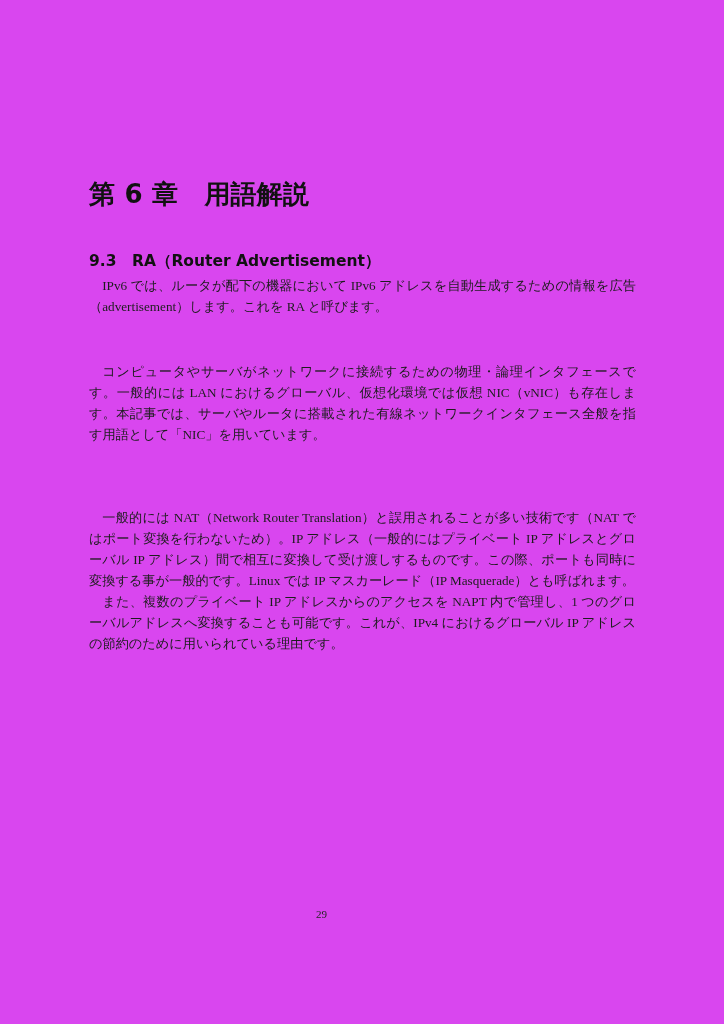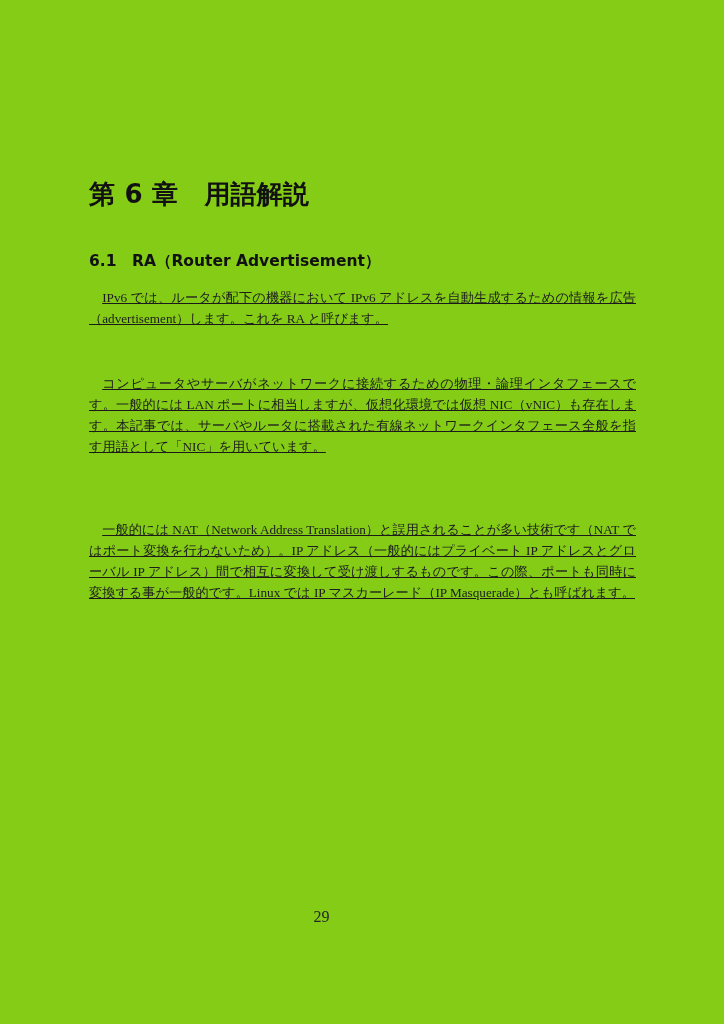--- a/index.html
+++ b/index.html
@@ -15,21 +15,21 @@
     color: #1a1a1a;
     overflow: hidden;
   }
 
   .page {
     position: absolute;
     left: 0;
     top: 0;
     width: 724px;
     height: 1024px;
-    background: #84cc16;
+    background: #d946ef;
   }
 
   
   .content {
     position: absolute;
     left: 89px;
     top: 0;
     width: 547px;
   }
 
@@ -56,22 +56,21 @@
     font-family: "DejaVu Sans", "Liberation Sans", sans-serif;
     font-weight: bold;
     font-size: 15.5px;
     color: #111111;
     white-space: pre;
     margin: 0 0 0 0;
     line-height: 1.2;
   }
 
   .section-body {
-    margin-top: 16px;
-    text-decoration: underline;
+    margin-top: 4px;
   }
 
   p.para {
     margin: 0;
     font-size: 13.2px;
     line-height: 21px;
     text-align: justify;
     text-justify: inter-character;
     text-indent: 1em;
     color: #1d1d1d;
@@ -81,55 +80,56 @@
   p.para + p.para {
     margin-top: 0;
   }
 
   .page-number {
     position: absolute;
     left: 0;
     top: 908px;
     width: 643px;
     text-align: center;
-    font-size: 16px;
+    font-size: 11px;
     font-family: "Liberation Serif", "DejaVu Serif", serif;
     color: #262626;
   }
 
   
   #sec-ra      { top: 252px; }
   #sec-nic     { top: 357px; }
   #sec-napt    { top: 503px; }
 </style>
 </head>
 <body>
 
 <div class="page">
 
   <div class="content">
 
     <h1 class="chapter-title">第 6 章　用語解説</h1>
 
     <section class="section" id="sec-ra">
-      <h2 class="section-heading">6.1　RA（Router Advertisement）</h2>
+      <h2 class="section-heading">9.3　RA（Router Advertisement）</h2>
       <div class="section-body">
         <p class="para">IPv6 では、ルータが配下の機器において IPv6 アドレスを自動生成するための情報を広告（advertisement）します。これを RA と呼びます。</p>
       </div>
     </section>
 
     <section class="section" id="sec-nic">
       <div class="section-body">
-        <p class="para">コンピュータやサーバがネットワークに接続するための物理・論理インタフェースです。一般的には LAN ポートに相当しますが、仮想化環境では仮想 NIC（vNIC）も存在します。本記事では、サーバやルータに搭載された有線ネットワークインタフェース全般を指す用語として「NIC」を用いています。</p>
+        <p class="para">コンピュータやサーバがネットワークに接続するための物理・論理インタフェースです。一般的には LAN におけるグローバル、仮想化環境では仮想 NIC（vNIC）も存在します。本記事では、サーバやルータに搭載された有線ネットワークインタフェース全般を指す用語として「NIC」を用いています。</p>
       </div>
     </section>
 
     <section class="section" id="sec-napt">
       <div class="section-body">
-        <p class="para">一般的には NAT（Network Address Translation）と誤用されることが多い技術です（NAT ではポート変換を行わないため）。IP アドレス（一般的にはプライベート IP アドレスとグローバル IP アドレス）間で相互に変換して受け渡しするものです。この際、ポートも同時に変換する事が一般的です。Linux では IP マスカーレード（IP Masquerade）とも呼ばれます。</p>
+        <p class="para">一般的には NAT（Network Router Translation）と誤用されることが多い技術です（NAT ではポート変換を行わないため）。IP アドレス（一般的にはプライベート IP アドレスとグローバル IP アドレス）間で相互に変換して受け渡しするものです。この際、ポートも同時に変換する事が一般的です。Linux では IP マスカーレード（IP Masquerade）とも呼ばれます。</p>
+        <p class="para">また、複数のプライベート IP アドレスからのアクセスを NAPT 内で管理し、1 つのグローバルアドレスへ変換することも可能です。これが、IPv4 におけるグローバル IP アドレスの節約のために用いられている理由です。</p>
       </div>
     </section>
 
   </div>
 
   <div class="page-number">29</div>
 
 </div>
 
 </body></html>

